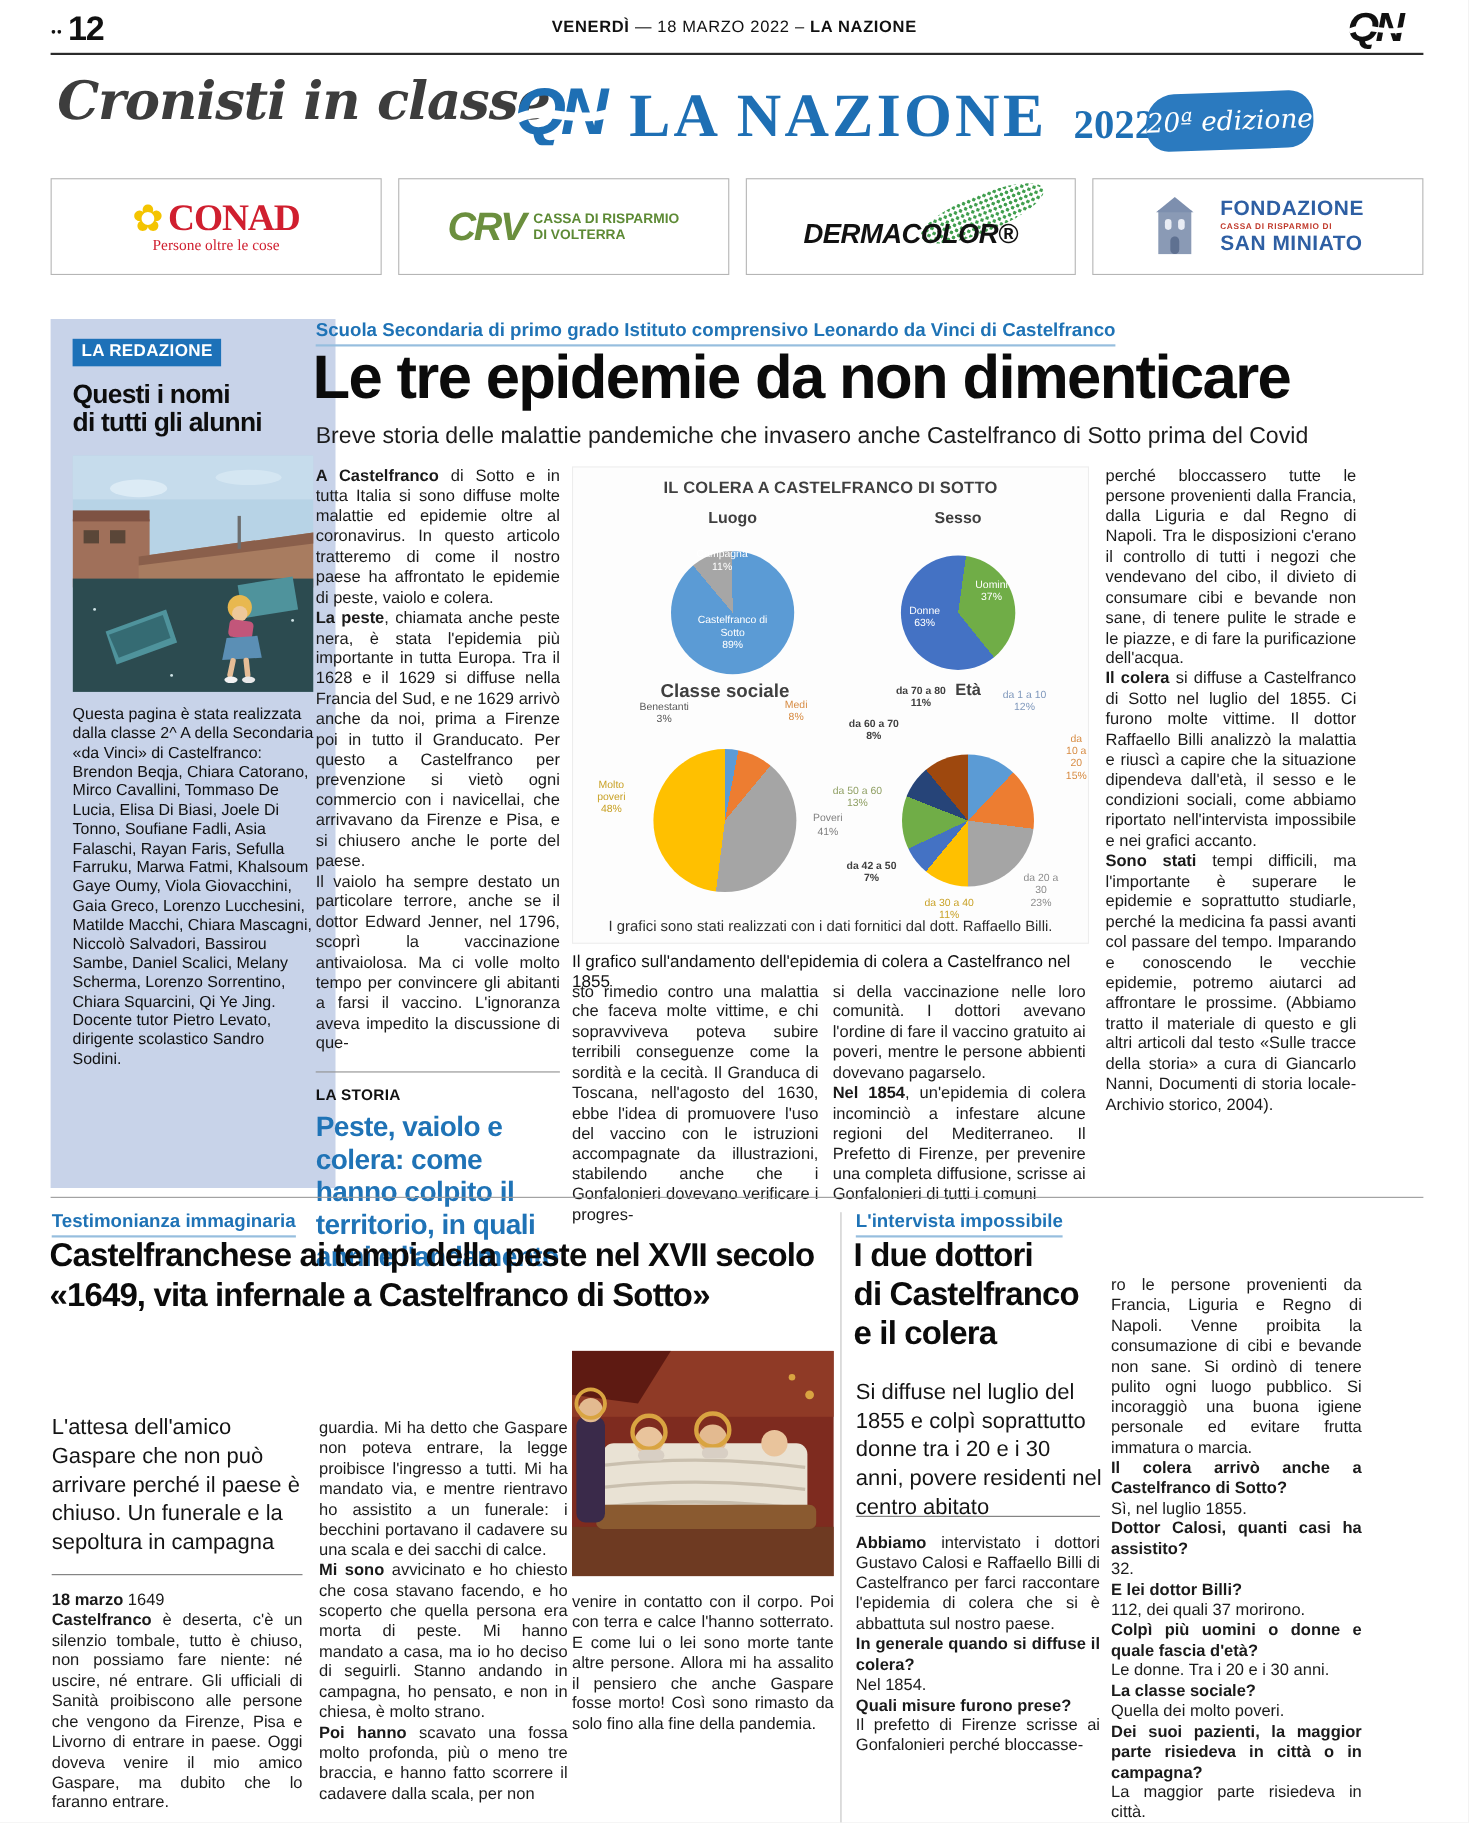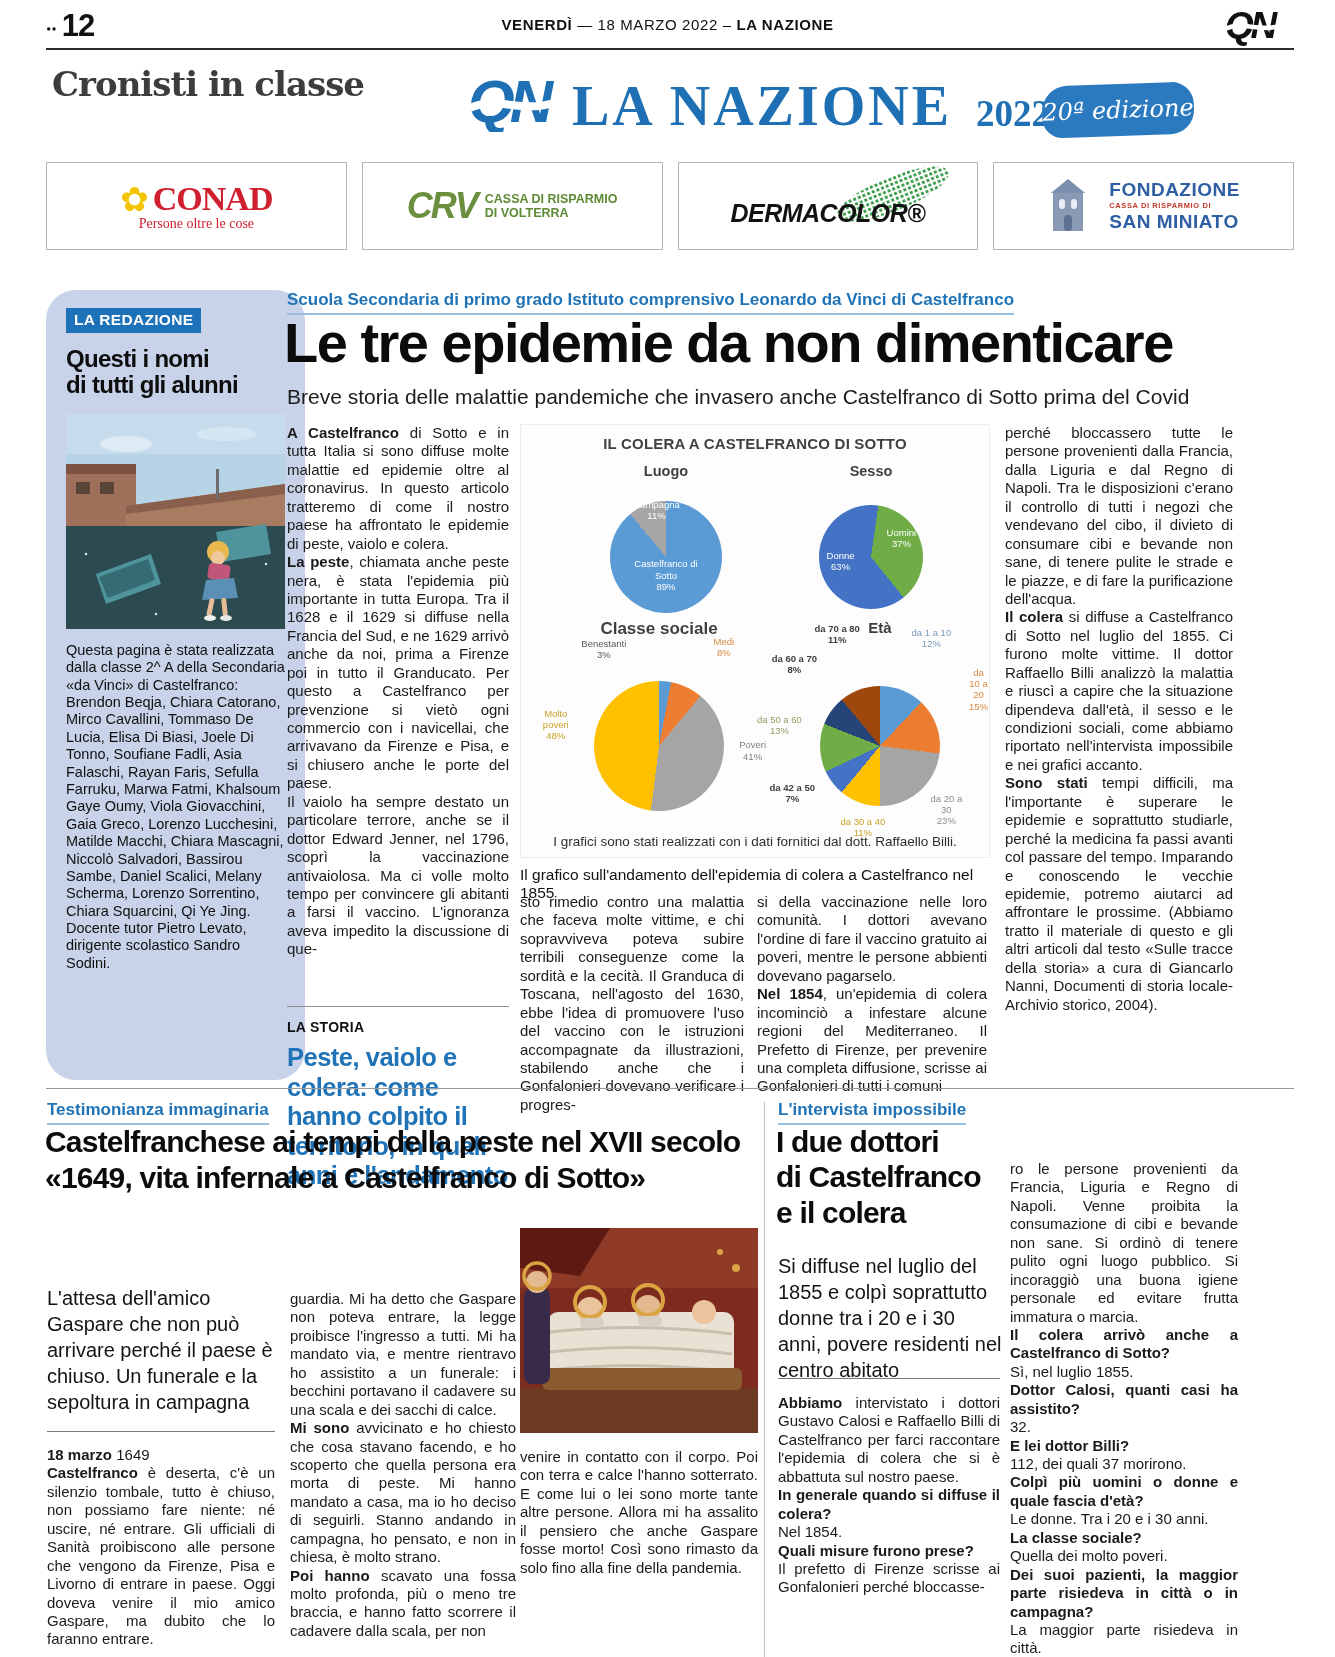--- a/index.html
+++ b/index.html
@@ -9,22 +9,22 @@
 
   
   .pagenum{left:46px;top:8px;font-weight:bold;font-size:31px;letter-spacing:-1px;color:#111;}
   .pagenum .dots{font-size:20px;letter-spacing:2px;vertical-align:6px;margin-right:3px;}
   .dateline{left:0;top:16px;width:100%;text-align:center;font-size:15px;letter-spacing:.6px;color:#111;}
   .dateline .b{font-weight:bold;}
   .topline{left:46px;top:48px;width:1248px;border-top:2px solid #2b2b2b;}
   .qn-top{right:44px;top:4px;width:66px;height:42px;}
 
   
-  .script-title{left:52px;top:64px;font-family:"DejaVu Serif",serif;font-weight:600;
-                font-size:34px;color:#3d3d3d;letter-spacing:-1px;}
+  .script-title{left:52px;top:64px;font-family:"DejaVu Serif",serif;font-style:italic;font-weight:600;
+                font-size:48px;color:#3d3d3d;letter-spacing:-1px;}
   .qn-mast{left:468px;top:70px;width:100px;height:62px;}
   .brand{left:572px;top:74px;font-family:"Liberation Serif",serif;font-weight:bold;font-size:56px;
          color:#1e6fb4;letter-spacing:3px;}
   .year{left:976px;top:92px;font-family:"Liberation Serif",serif;font-weight:bold;font-size:37px;color:#1e6fb4;}
   .badge20{left:1042px;top:84px;width:152px;height:52px;background:#2b7abf;border-radius:26px 22px 24px 20px;
            transform:rotate(-2deg);color:#fff;font-family:"DejaVu Serif",serif;font-style:italic;
            font-size:24px;display:flex;align-items:center;justify-content:center;}
 
   
   .sponsors{left:46px;top:162px;width:1248px;display:flex;gap:15px;}
@@ -47,21 +47,21 @@
      transform:rotate(-22deg);
      background-image:radial-gradient(#3f9e4d 1.4px,transparent 1.6px);background-size:5px 5px;}
   .derma-name{position:relative;font-weight:bold;font-style:italic;font-size:25px;color:#111;letter-spacing:-0.5px;}
   .fond-wrap{display:flex;align-items:center;gap:20px;}
   .fond-lines{line-height:1.05;text-align:left;}
   .fond-l1{color:#2e5fa3;font-weight:bold;font-size:19px;letter-spacing:.5px;}
   .fond-l2{color:#c0392b;font-weight:bold;font-size:7.5px;letter-spacing:.6px;margin:2px 0;}
   .fond-l3{color:#2e5fa3;font-weight:bold;font-size:19px;letter-spacing:.5px;}
 
   
-  .sidebar{left:46px;top:290px;width:259px;height:790px;background:#c8d3e9;padding:18px 20px;box-sizing:border-box;border-radius:30px;}
+  .sidebar{left:46px;top:290px;width:259px;height:790px;background:#c8d3e9;padding:18px 20px;box-sizing:border-box;}
   .red-badge{display:inline-block;background:#1d71b8;color:#fff;font-weight:bold;font-size:15.5px;
              padding:3px 8px 4px;letter-spacing:.3px;}
   .sidebar-title{margin-top:13px;font-weight:900;font-size:24px;line-height:1.08;letter-spacing:-0.7px;
                  color:#0d0d0d;white-space:pre-line;}
   .school-photo{margin-top:16px;width:219px;height:215px;display:block;}
   .sidebar-body{margin-top:13px;font-size:14.5px;line-height:1.2;color:#101010;}
 
   
   .kicker{color:#1f73b6;font-weight:bold;font-size:17px;border-bottom:2px solid #96bede;
           padding-bottom:3px;display:inline-block;}
@@ -71,21 +71,21 @@
   .main-subhead{left:287px;top:385px;width:950px;font-size:21px;color:#1c1c1c;}
 
   .para{margin:0;text-align:justify;font-size:15px;line-height:1.23;}
   .para .lead{font-weight:bold;margin-top:15px;}
 
   .col1{left:287px;top:424px;width:222px;}
   .col2{left:520px;top:893px;width:224px;}
   .col3{left:757px;top:893px;width:230px;}
   .col4{left:1005px;top:424px;width:228px;}
 
-  .storia{left:287px;top:974px;width:222px;margin-top:32px;}
+  .storia{left:287px;top:974px;width:222px;}
   .storia-rule{border-top:1px solid #8f8f8f;}
   .storia-label{font-weight:bold;font-size:14px;margin-top:12px;letter-spacing:.3px;color:#111;}
   .storia-text{margin-top:8px;color:#1f73b6;font-weight:900;font-size:25.5px;line-height:1.16;letter-spacing:-0.5px;}
 
   
   .figure{left:520px;top:424px;width:470px;height:434px;background:#fdfdfd;border:1px solid #ededed;box-sizing:border-box;}
   .fig-title{position:absolute;left:0;top:10px;width:100%;text-align:center;font-weight:bold;
              font-size:15px;color:#404040;letter-spacing:.2px;}
   .pie-chart{position:absolute;}
   .pie-title{position:absolute;left:0;top:0;width:100%;text-align:center;font-weight:bold;color:#3f3f3f;}

